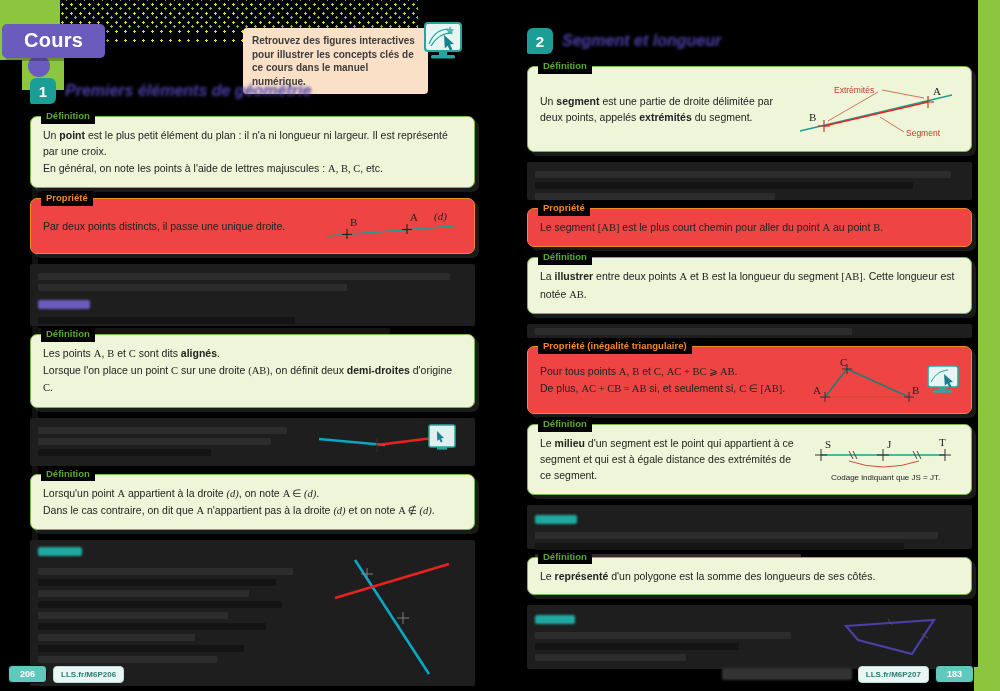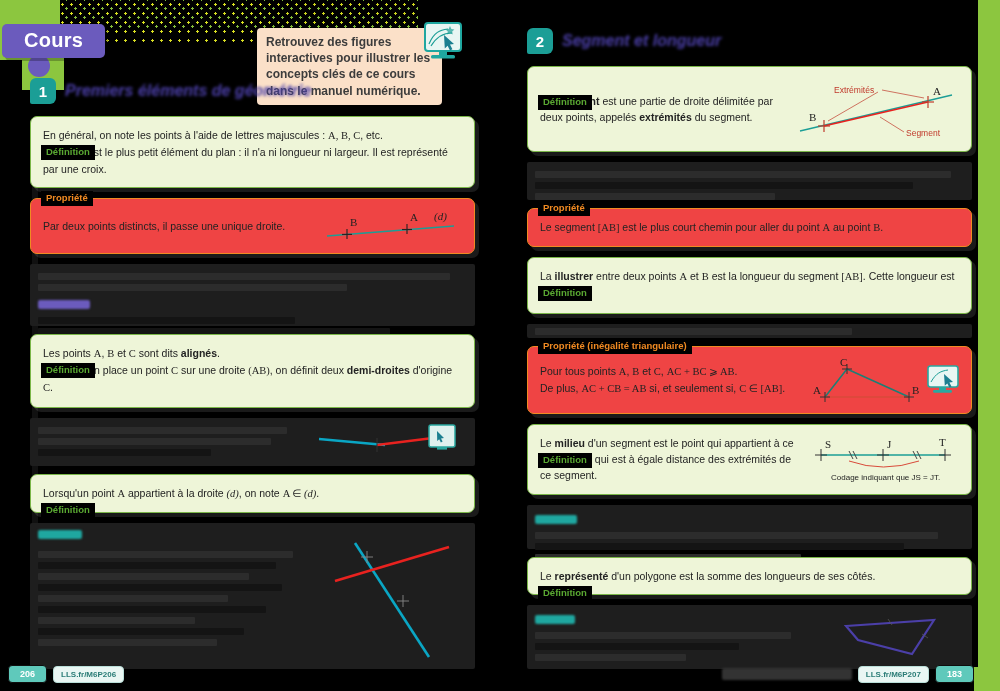--- a/index.html
+++ b/index.html
@@ -74,26 +74,26 @@
     font-weight: bold;
     font-size: 20px;
     padding: 5px 22px 6px 22px;
     border-radius: 5px;
     letter-spacing: .3px;
     box-shadow: 3px 3px 0 rgba(0,0,0,.25);
   }
 
   
   .callout {
-    position: absolute; left: 257px; top: 28px;
+    position: absolute; left: 243px; top: 28px;
     width: 185px; min-height: 34px;
     background: #fbe0c8;
     border-radius: 4px;
     padding: 6px 9px;
-    font-size: 12px; font-weight: bold;
+    font-size: 10px; font-weight: bold;
     color: #3c3c3c;
     line-height: 1.35;
   }
   .callout-screen {
     position: absolute; left: 424px; top: 22px;
     width: 38px; height: 40px;
   }
 
   
   .col {
@@ -141,21 +141,21 @@
     background: #ef4444;
     border: 1.4px solid #f08a22;
   }
   .box-tag {
     position: absolute; top: -8px; left: 10px;
     background: #000;
     padding: 0 5px;
     font-size: 9.5px; font-weight: bold;
     filter: blur(.7px);
   }
-  .box.def .box-tag  { color: #5aa832; margin-top: 36px; }
+  .box.def .box-tag  { color: #5aa832; }
   .box.prop .box-tag { color: #f08a22; }
   .box b { font-weight: bold; }
   .serif { font-family: "Liberation Serif", serif; }
   .mathit { font-family: "Liberation Serif", serif; font-style: italic; }
 
   .box-flex { display: flex; align-items: center; gap: 6px; }
   .box-text { flex: 1 1 auto; }
   .box-fig  { flex: 0 0 auto; }
 
   
@@ -245,22 +245,22 @@
 
   <div class="col col-left">
 
     <div class="sec-head">
       <div class="sec-num">1</div>
       <div class="sec-title blurtxt">Premiers éléments de géométrie</div>
     </div>
 
     <div class="box def">
       <div class="box-tag">Définition</div>
+      <div>Un <b>point</b> est le plus petit élément du plan : il n'a ni longueur ni largeur. Il est représenté par une croix.</div>
       <div>En général, on note les points à l'aide de lettres majuscules : <span class="serif">A, B, C</span>, etc.</div>
-      <div>Un <b>point</b> est le plus petit élément du plan : il n'a ni longueur ni largeur. Il est représenté par une croix.</div>
     </div>
 
     <div class="box prop">
       <div class="box-tag">Propriété</div>
       <div class="box-flex">
         <div class="box-text">Par deux points distincts, il passe une unique droite.</div>
         <div class="box-fig">
           <svg width="140" height="34" viewBox="0 0 140 34">
             <line x1="5" y1="27" x2="132" y2="17" stroke="#1b9e96" stroke-width="1.4"></line>
             <g stroke="#222" stroke-width="1.1">
@@ -305,20 +305,21 @@
           <rect x="112" y="2" width="26" height="22" rx="2" fill="#dff1ee" stroke="#2aa8a0" stroke-width="1.5"></rect>
           <path d="M120 8 l7 7 -3 .4 1.6 3.2 -1.7 .9 -1.7-3.3 -2 1.9z" fill="#1b7f90"></path>
           <rect x="120" y="24" width="10" height="2.6" fill="#2aa8a0"></rect>
         </svg>
       </div>
     </div>
 
     <div class="box def">
       <div class="box-tag">Définition</div>
       <div>Lorsqu'un point <span class="serif">A</span> appartient à la droite <span class="mathit">(d)</span>, on note <span class="serif">A ∈ <i>(d)</i></span>.</div>
+      <div>Dans le cas contraire, on dit que <span class="serif">A</span> n'appartient pas à la droite <span class="mathit">(d)</span> et on note <span class="serif">A ∉ <i>(d)</i></span>.</div>
     </div>
 
     <div class="redact" style="height:146px;padding:6px 8px;display:flex;gap:8px;">
       <div style="flex:1">
         <div class="redact-tag" style="width:44px;margin-bottom:4px;"></div>
         <div class="ln" style="width:94%"></div>
         <div class="ln dark" style="width:88%"></div>
         <div class="ln" style="width:78%"></div>
         <div class="ln dark" style="width:90%"></div>
         <div class="ln" style="width:70%"></div>

